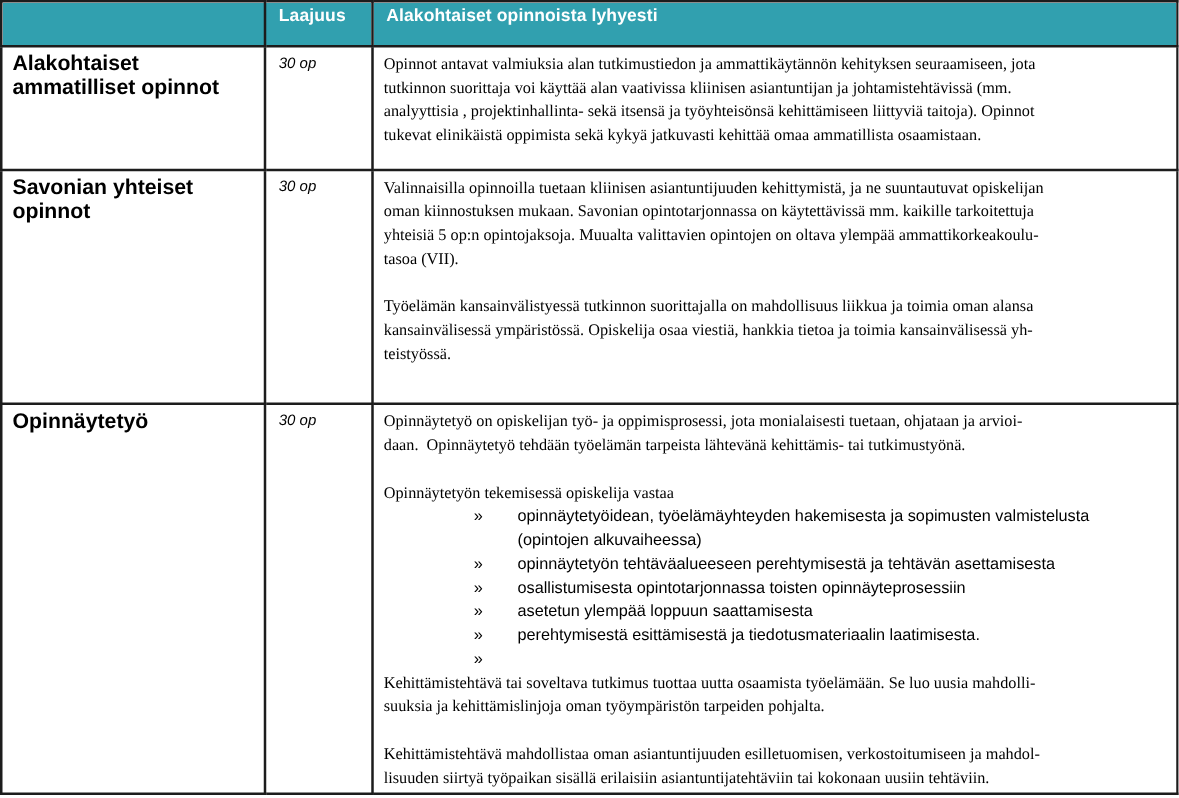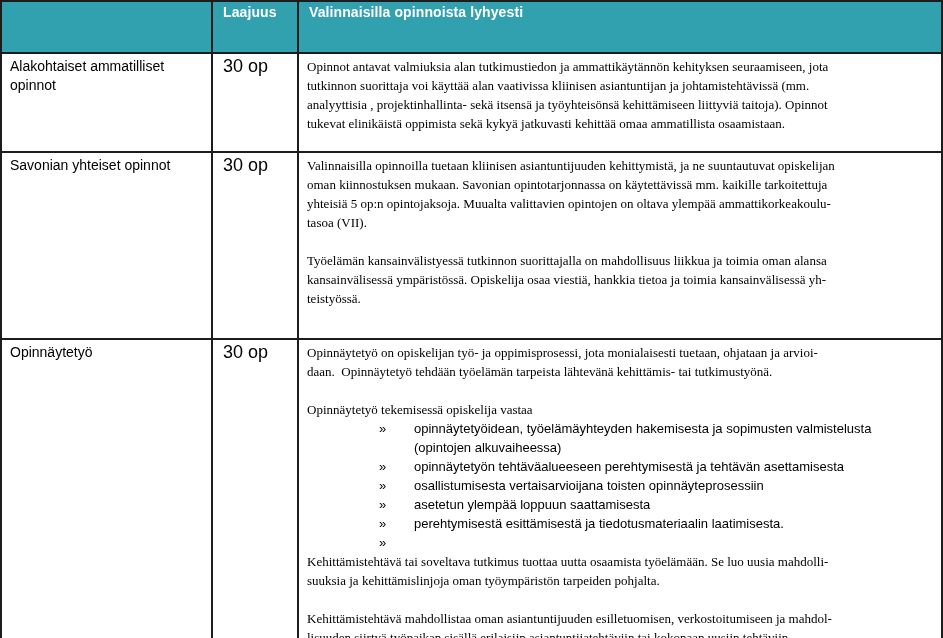--- a/index.html
+++ b/index.html
@@ -22,44 +22,45 @@
     margin: 0;
   }
   table.doc-table col.c1 { width: 211px; }
   table.doc-table col.c2 { width: 86px; }
   table.doc-table col.c3 { width: 644px; }
   table.doc-table th, table.doc-table td {
     border: 2px solid #1c1c1c;
     vertical-align: top;
     overflow: hidden;
   }
-  thead tr { height: 52px; margin-top: 23px; }
+  thead tr { height: 36px; margin-top: 23px; }
   thead th {
     background: var(--accent, #31A0AF);
     color: #ffffff;
     font-size: 14px;
     font-weight: bold;
     text-align: left;
     vertical-align: middle;
     padding: 2px 10px 4px 10px;
     letter-spacing: 0.1px;
   }
   tr.row-1 { height: 99px; }
   tr.row-2 { height: 187px; }
   tr.row-3 { height: 312px; }
   td.cell-title {
-    font-size: 14px;
-    font-weight: normal;
+    font-size: 17px;
+    font-weight: bold;
     line-height: 19px;
     padding: 3px 8px;
   }
   td.cell-credits {
-    font-size: 18px;
+    font-size: 12px;
     line-height: 19px;
     padding: 3px 10px;
+    font-style: italic;
   }
   td.cell-desc {
     font-size: 13px;
     line-height: 19px;
     padding: 3px 6px 3px 8px;
   }
   .para {
     white-space: pre-wrap;
     margin: 0;
     font-family: Liberation Serif, serif;
@@ -86,21 +87,21 @@
   <table class="doc-table">
     <colgroup>
       <col class="c1">
         <col class="c2">
         <col class="c3">
     </colgroup>
     <thead>
       <tr>
         <th></th>
         <th>Laajuus</th>
-        <th>Valinnaisilla opinnoista lyhyesti</th>
+        <th>Alakohtaiset opinnoista lyhyesti</th>
       </tr>
     </thead>
     <tbody id="tbody">
         <tr class="body-row row-1">
           <td class="cell-title">Alakohtaiset ammatilliset opinnot</td>
           <td class="cell-credits">30 op</td>
           <td class="cell-desc">
             <div class="para">Opinnot antavat valmiuksia alan tutkimustiedon ja ammattikäytännön kehityksen seuraamiseen, jota
 tutkinnon suorittaja voi käyttää alan vaativissa kliinisen asiantuntijan ja johtamistehtävissä (mm.
 analyyttisia , projektinhallinta- sekä itsensä ja työyhteisönsä kehittämiseen liittyviä taitoja). Opinnot
@@ -121,25 +122,25 @@
 teistyössä.</div>
           </td>
         </tr>
         <tr class="body-row row-3">
           <td class="cell-title">Opinnäytetyö</td>
           <td class="cell-credits">30 op</td>
           <td class="cell-desc">
             <div class="para">Opinnäytetyö on opiskelijan työ- ja oppimisprosessi, jota monialaisesti tuetaan, ohjataan ja arvioi-
 daan.  Opinnäytetyö tehdään työelämän tarpeista lähtevänä kehittämis- tai tutkimustyönä.</div>
             <div class="spacer"></div>
-            <div class="para">Opinnäytetyö tekemisessä opiskelija vastaa</div>
+            <div class="para">Opinnäytetyön tekemisessä opiskelija vastaa</div>
             <div class="bullet"><span class="marker">»</span><span class="btext">opinnäytetyöidean, työelämäyhteyden hakemisesta ja sopimusten valmistelusta
 (opintojen alkuvaiheessa)</span></div>
             <div class="bullet"><span class="marker">»</span><span class="btext">opinnäytetyön tehtäväalueeseen perehtymisestä ja tehtävän asettamisesta</span></div>
-            <div class="bullet"><span class="marker">»</span><span class="btext">osallistumisesta vertaisarvioijana toisten opinnäyteprosessiin</span></div>
+            <div class="bullet"><span class="marker">»</span><span class="btext">osallistumisesta opintotarjonnassa toisten opinnäyteprosessiin</span></div>
             <div class="bullet"><span class="marker">»</span><span class="btext">asetetun ylempää loppuun saattamisesta</span></div>
             <div class="bullet"><span class="marker">»</span><span class="btext">perehtymisestä esittämisestä ja tiedotusmateriaalin laatimisesta.</span></div>
             <div class="bullet"><span class="marker">»</span><span class="btext"></span></div>
             <div class="para">Kehittämistehtävä tai soveltava tutkimus tuottaa uutta osaamista työelämään. Se luo uusia mahdolli-
 suuksia ja kehittämislinjoja oman työympäristön tarpeiden pohjalta.</div>
             <div class="spacer"></div>
             <div class="para">Kehittämistehtävä mahdollistaa oman asiantuntijuuden esilletuomisen, verkostoitumiseen ja mahdol-
 lisuuden siirtyä työpaikan sisällä erilaisiin asiantuntijatehtäviin tai kokonaan uusiin tehtäviin.</div>
           </td>
         </tr>

